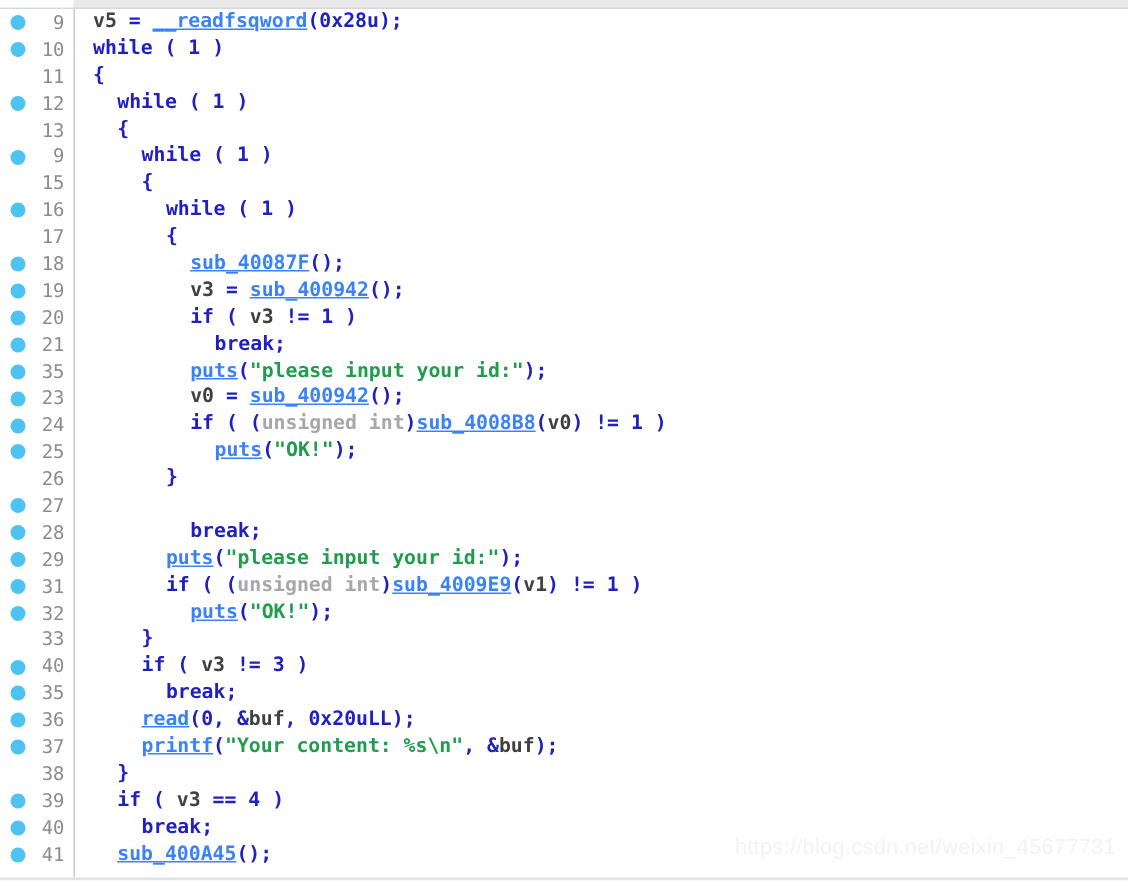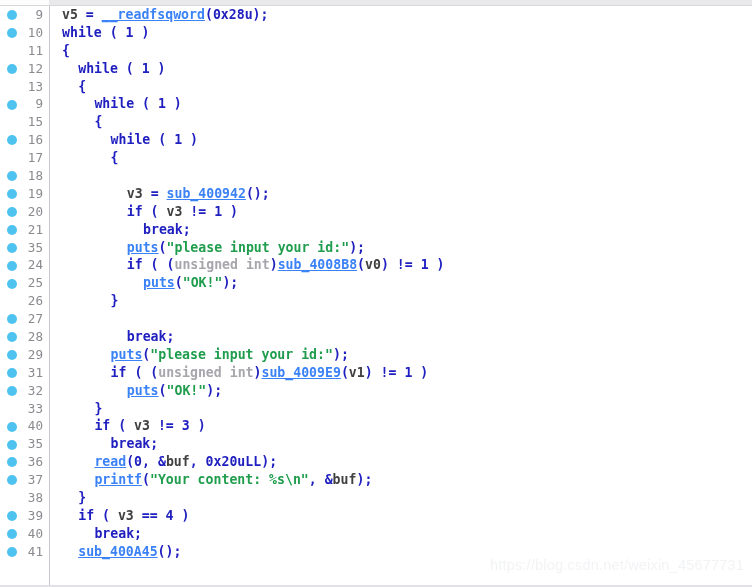--- a/index.html
+++ b/index.html
@@ -89,25 +89,26 @@
     <div id="lines-root">
         <div class="line"><div class="gutter"><div class="bp"></div><div class="lnum">9</div></div><div class="code" style="text-indent: 0px;"><span class="var">v5</span><span class="k"> = </span><span class="fn">__readfsqword</span><span class="k">(</span><span class="num">0x28u</span><span class="k">);</span></div></div>
         <div class="line"><div class="gutter"><div class="bp"></div><div class="lnum">10</div></div><div class="code" style="text-indent: 0px;"><span class="k">while ( </span><span class="num">1</span><span class="k"> )</span></div></div>
         <div class="line"><div class="gutter"><div class="lnum">11</div></div><div class="code" style="text-indent: 0px;"><span class="k">{</span></div></div>
         <div class="line"><div class="gutter"><div class="bp"></div><div class="lnum">12</div></div><div class="code" style="text-indent: 16.2px;"><span class="k">while ( </span><span class="num">1</span><span class="k"> )</span></div></div>
         <div class="line"><div class="gutter"><div class="lnum">13</div></div><div class="code" style="text-indent: 16.2px;"><span class="k">{</span></div></div>
         <div class="line"><div class="gutter"><div class="bp"></div><div class="lnum">9</div></div><div class="code" style="text-indent: 32.4px;"><span class="k">while ( </span><span class="num">1</span><span class="k"> )</span></div></div>
         <div class="line"><div class="gutter"><div class="lnum">15</div></div><div class="code" style="text-indent: 32.4px;"><span class="k">{</span></div></div>
         <div class="line"><div class="gutter"><div class="bp"></div><div class="lnum">16</div></div><div class="code" style="text-indent: 48.6px;"><span class="k">while ( </span><span class="num">1</span><span class="k"> )</span></div></div>
         <div class="line"><div class="gutter"><div class="lnum">17</div></div><div class="code" style="text-indent: 48.6px;"><span class="k">{</span></div></div>
-        <div class="line"><div class="gutter"><div class="bp"></div><div class="lnum">18</div></div></div>
+        <div class="line"><div class="gutter"><div class="bp"></div><div class="lnum">18</div></div><div class="code" style="text-indent: 64.8px;"><span class="fn">sub_40087F</span><span class="k">();</span></div></div>
         <div class="line"><div class="gutter"><div class="bp"></div><div class="lnum">19</div></div><div class="code" style="text-indent: 64.8px;"><span class="var">v3</span><span class="k"> = </span><span class="fn">sub_400942</span><span class="k">();</span></div></div>
         <div class="line"><div class="gutter"><div class="bp"></div><div class="lnum">20</div></div><div class="code" style="text-indent: 64.8px;"><span class="k">if ( </span><span class="var">v3</span><span class="k"> != </span><span class="num">1</span><span class="k"> )</span></div></div>
         <div class="line"><div class="gutter"><div class="bp"></div><div class="lnum">21</div></div><div class="code" style="text-indent: 81px;"><span class="k">break;</span></div></div>
         <div class="line"><div class="gutter"><div class="bp"></div><div class="lnum">35</div></div><div class="code" style="text-indent: 64.8px;"><span class="fn">puts</span><span class="k">(</span><span class="str">"please input your id:"</span><span class="k">);</span></div></div>
+        <div class="line"><div class="gutter"><div class="bp"></div><div class="lnum">23</div></div><div class="code" style="text-indent: 64.8px;"><span class="var">v0</span><span class="k"> = </span><span class="fn">sub_400942</span><span class="k">();</span></div></div>
         <div class="line"><div class="gutter"><div class="bp"></div><div class="lnum">24</div></div><div class="code" style="text-indent: 64.8px;"><span class="k">if ( (</span><span class="cast">unsigned int</span><span class="k">)</span><span class="fn">sub_4008B8</span><span class="k">(</span><span class="var">v0</span><span class="k">) != </span><span class="num">1</span><span class="k"> )</span></div></div>
         <div class="line"><div class="gutter"><div class="bp"></div><div class="lnum">25</div></div><div class="code" style="text-indent: 81px;"><span class="fn">puts</span><span class="k">(</span><span class="str">"OK!"</span><span class="k">);</span></div></div>
         <div class="line"><div class="gutter"><div class="lnum">26</div></div><div class="code" style="text-indent: 48.6px;"><span class="k">}</span></div></div>
         <div class="line"><div class="gutter"><div class="bp"></div><div class="lnum">27</div></div></div>
         <div class="line"><div class="gutter"><div class="bp"></div><div class="lnum">28</div></div><div class="code" style="text-indent: 64.8px;"><span class="k">break;</span></div></div>
         <div class="line"><div class="gutter"><div class="bp"></div><div class="lnum">29</div></div><div class="code" style="text-indent: 48.6px;"><span class="fn">puts</span><span class="k">(</span><span class="str">"please input your id:"</span><span class="k">);</span></div></div>
         <div class="line"><div class="gutter"><div class="bp"></div><div class="lnum">31</div></div><div class="code" style="text-indent: 48.6px;"><span class="k">if ( (</span><span class="cast">unsigned int</span><span class="k">)</span><span class="fn">sub_4009E9</span><span class="k">(</span><span class="var">v1</span><span class="k">) != </span><span class="num">1</span><span class="k"> )</span></div></div>
         <div class="line"><div class="gutter"><div class="bp"></div><div class="lnum">32</div></div><div class="code" style="text-indent: 64.8px;"><span class="fn">puts</span><span class="k">(</span><span class="str">"OK!"</span><span class="k">);</span></div></div>
         <div class="line"><div class="gutter"><div class="lnum">33</div></div><div class="code" style="text-indent: 32.4px;"><span class="k">}</span></div></div>
         <div class="line"><div class="gutter"><div class="bp"></div><div class="lnum">40</div></div><div class="code" style="text-indent: 32.4px;"><span class="k">if ( </span><span class="var">v3</span><span class="k"> != </span><span class="num">3</span><span class="k"> )</span></div></div>

